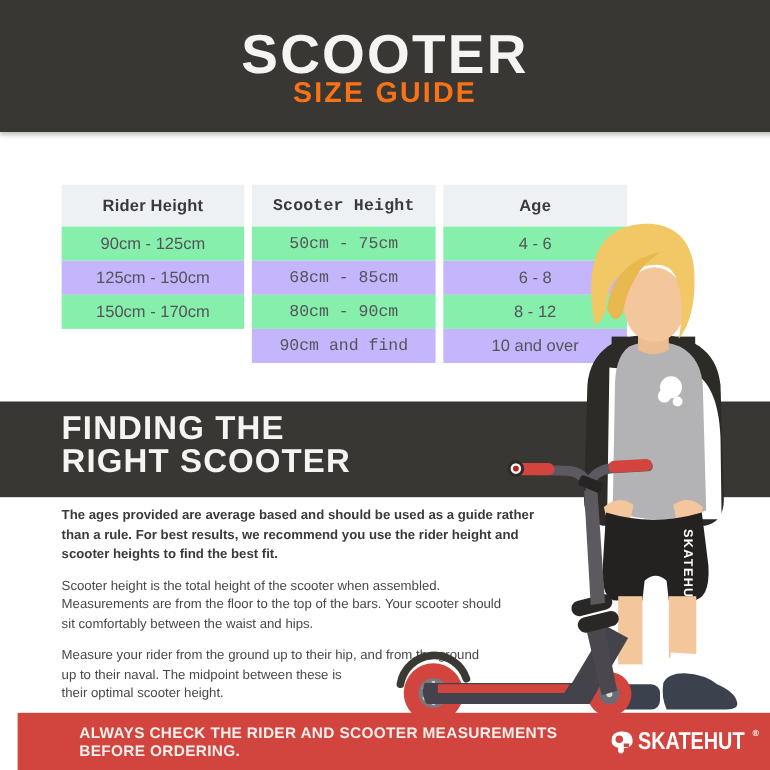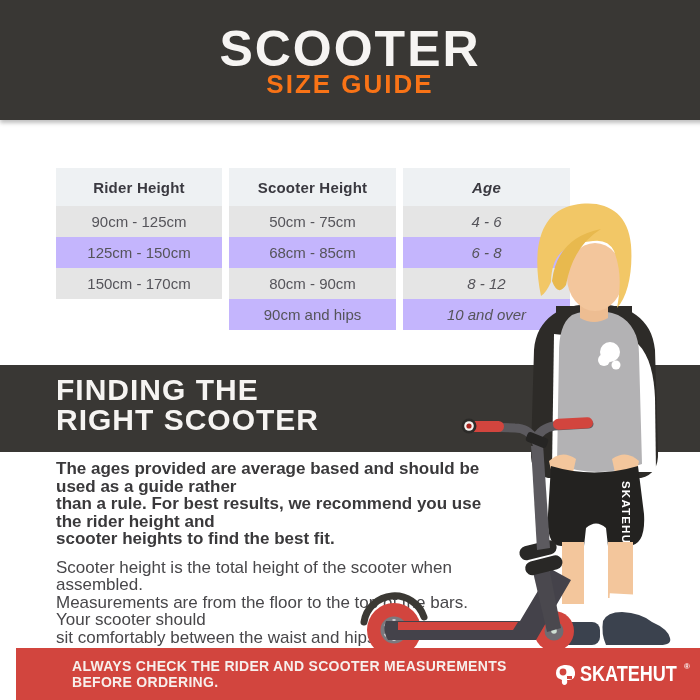--- a/index.html
+++ b/index.html
@@ -11,36 +11,36 @@
               box-shadow:0 3px 4px rgba(0,0,0,.25);z-index:3;padding-left:48px;}
   .title{position:absolute;left:0;top:24px;width:700px;text-align:center;color:#f6f4f2;
          font-size:50px;font-weight:800;letter-spacing:2px;line-height:1;margin:0;}
   .subtitle{position:absolute;left:0;top:71px;width:700px;text-align:center;color:#f97316;
          font-size:26px;font-weight:800;letter-spacing:2px;line-height:1;margin:0;}
 
   
   .size-table{position:absolute;left:0;top:0;z-index:1;}
   .tcol{position:absolute;top:168px;}
   .tcol.c1{left:56px;width:166px;border-radius:16px;}
-  .tcol.c2{left:229px;width:167px;}
-  .tcol.c3{left:403px;width:167px;font-style:italic;}
+  .tcol.c2{left:229px;width:167px;font-family:Liberation Mono, monospace;}
+  .tcol.c3{left:403px;width:167px;}
   .th{height:38px;display:flex;align-items:center;justify-content:center;background:#eef1f3;
       font-size:15px;font-weight:700;color:#3a3940;letter-spacing:.2px;}
   .td{height:31px;display:flex;align-items:center;justify-content:center;background:#c4b5fd;
       font-size:15px;color:#55545a;}
-  .td.alt{background:#e5e5e5;}
+  .td.alt{background:#86efac;}
 
   
   .finding-band{position:absolute;left:0;top:365px;width:700px;height:87px;background:#393734;z-index:1;}
   .finding-heading{position:absolute;left:56px;top:10px;margin:0;color:#f6f4f2;
        font-size:30px;line-height:30px;font-weight:800;letter-spacing:1px;white-space:pre-line;}
 
   
   .copy{position:absolute;left:56px;top:460px;width:450px;z-index:1;}
-  .copy p{margin:0 0 11px 0;font-size:17px;line-height:17.5px;color:#48474a;white-space:pre-line;}
+  .copy p{margin:0 0 11px 0;font-size:12px;line-height:17.5px;color:#48474a;white-space:pre-line;}
   .copy p.lead{font-weight:700;color:#3a393b;}
 
   
   .illustration{position:absolute;left:330px;top:195px;width:370px;height:465px;z-index:2;pointer-events:none;}
 
   
   .footer{position:absolute;left:0;top:648px;width:700px;height:52px;background:#d2453e;z-index:4;
           display:flex;align-items:center;justify-content:space-between;box-sizing:border-box;
           padding:0 26px 0 56px;margin-left:16px;}
   .footer-notice{color:#f7efec;font-size:14px;font-weight:700;letter-spacing:.3px;}
@@ -65,21 +65,21 @@
       <div class="th">Rider Height</div>
       <div class="td alt">90cm - 125cm</div>
       <div class="td">125cm - 150cm</div>
       <div class="td alt">150cm - 170cm</div>
     </div>
     <div class="tcol c2">
       <div class="th">Scooter Height</div>
       <div class="td alt">50cm - 75cm</div>
       <div class="td">68cm - 85cm</div>
       <div class="td alt">80cm - 90cm</div>
-      <div class="td">90cm and hips</div>
+      <div class="td">90cm and find</div>
     </div>
     <div class="tcol c3">
       <div class="th">Age</div>
       <div class="td alt">4 - 6</div>
       <div class="td">6 - 8</div>
       <div class="td alt">8 - 12</div>
       <div class="td">10 and over</div>
     </div>
   </section>
 

